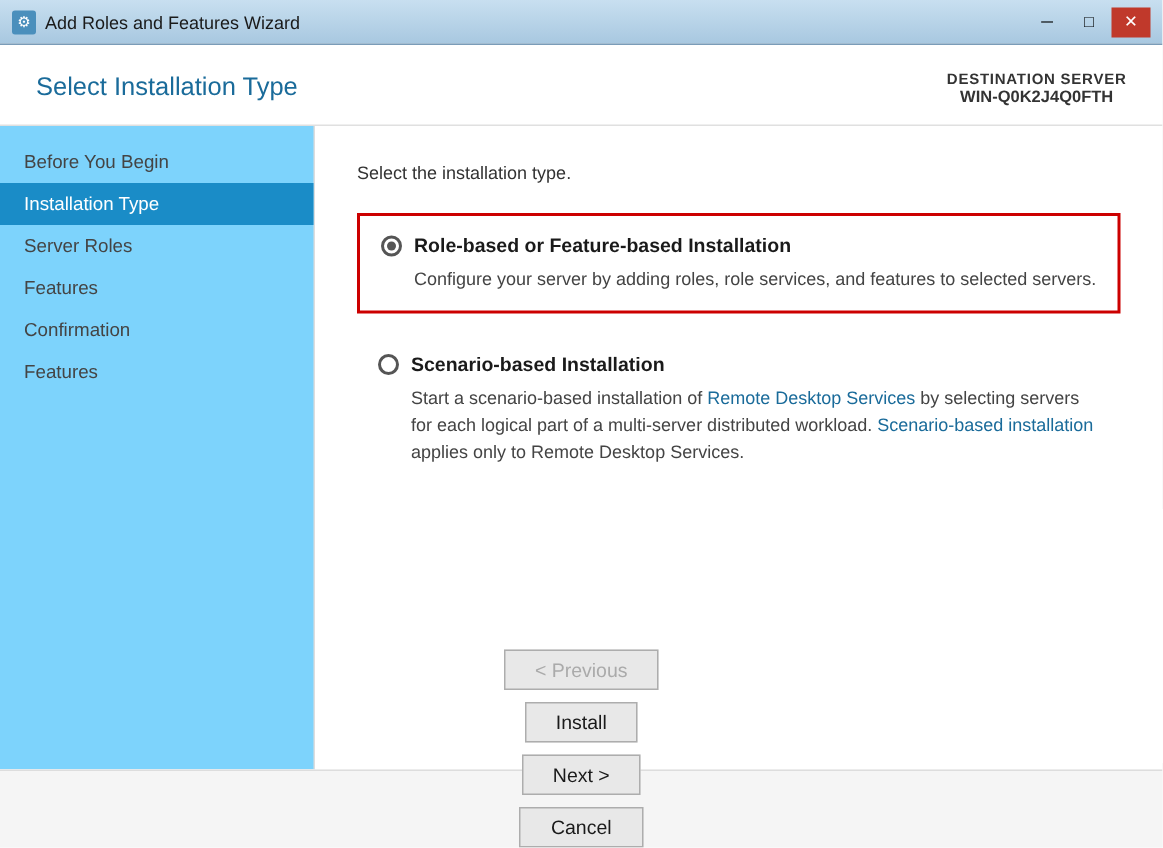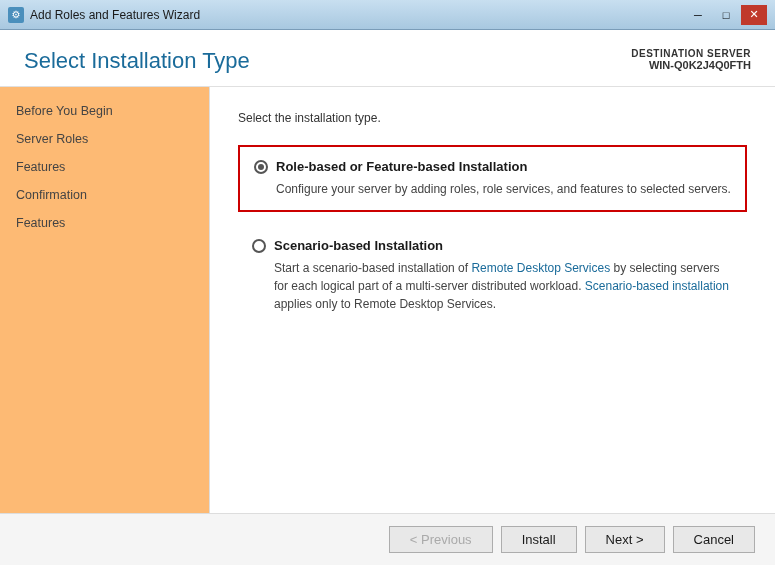--- a/index.html
+++ b/index.html
@@ -68,26 +68,26 @@
     
     .wizard-header {
       background: white;
       padding: 18px 24px 12px 24px;
       border-bottom: 1px solid #e0e0e0;
       display: flex;
       justify-content: space-between;
       align-items: flex-start;
     }
     .wizard-header-title {
-      font-size: 22px;
+      font-size: 17px;
       color: #1a6b9a;
       font-weight: 300;
     }
     .destination-server {
-      text-align: right;
+      text-align: center;
       font-size: 11px;
     }
     .destination-server .label {
       font-weight: 700;
       color: #333;
       font-size: 10px;
       letter-spacing: 0.5px;
     }
     .destination-server .value {
       color: #333;
@@ -98,21 +98,21 @@
     
     .wizard-body {
       display: flex;
       flex: 1;
       overflow: hidden;
     }
 
     
     .sidebar {
       width: 210px;
-      background: #fdba74;
+      background: #7dd3fc;
       border-right: 1px solid #ddd;
       padding: 10px 0;
     }
     .sidebar-item {
       padding: 7px 16px;
       font-size: 12.5px;
       color: #444;
       cursor: pointer;
     }
     .sidebar-item.active {
@@ -197,20 +197,21 @@
     
     .wizard-footer {
       height: 52px;
       background: #f5f5f5;
       border-top: 1px solid #ddd;
       display: flex;
       align-items: center;
       justify-content: flex-end;
       padding: 0 20px;
       gap: 8px;
+      flex-direction: column;
     }
     .footer-btn {
       padding: 5px 20px;
       font-size: 13px;
       border: 1px solid #adadad;
       background: #e8e8e8;
       cursor: pointer;
       color: #1a1a1a;
       min-width: 70px;
     }
@@ -242,20 +243,23 @@
       <div class="label">DESTINATION SERVER</div>
       <div class="value">WIN-Q0K2J4Q0FTH</div>
     </div>
   </div>
 
   <div class="wizard-body">
 
     <nav class="sidebar">
       <div class="sidebar-item">
         <span>Before You Begin</span>
+      </div>
+      <div class="sidebar-item active">
+        <span>Installation Type</span>
       </div>
       <div class="sidebar-item">
         <span>Server Roles</span>
       </div>
       <div class="sidebar-item">
         <span>Features</span>
       </div>
       <div class="sidebar-item">
         <span>Confirmation</span>
       </div>

